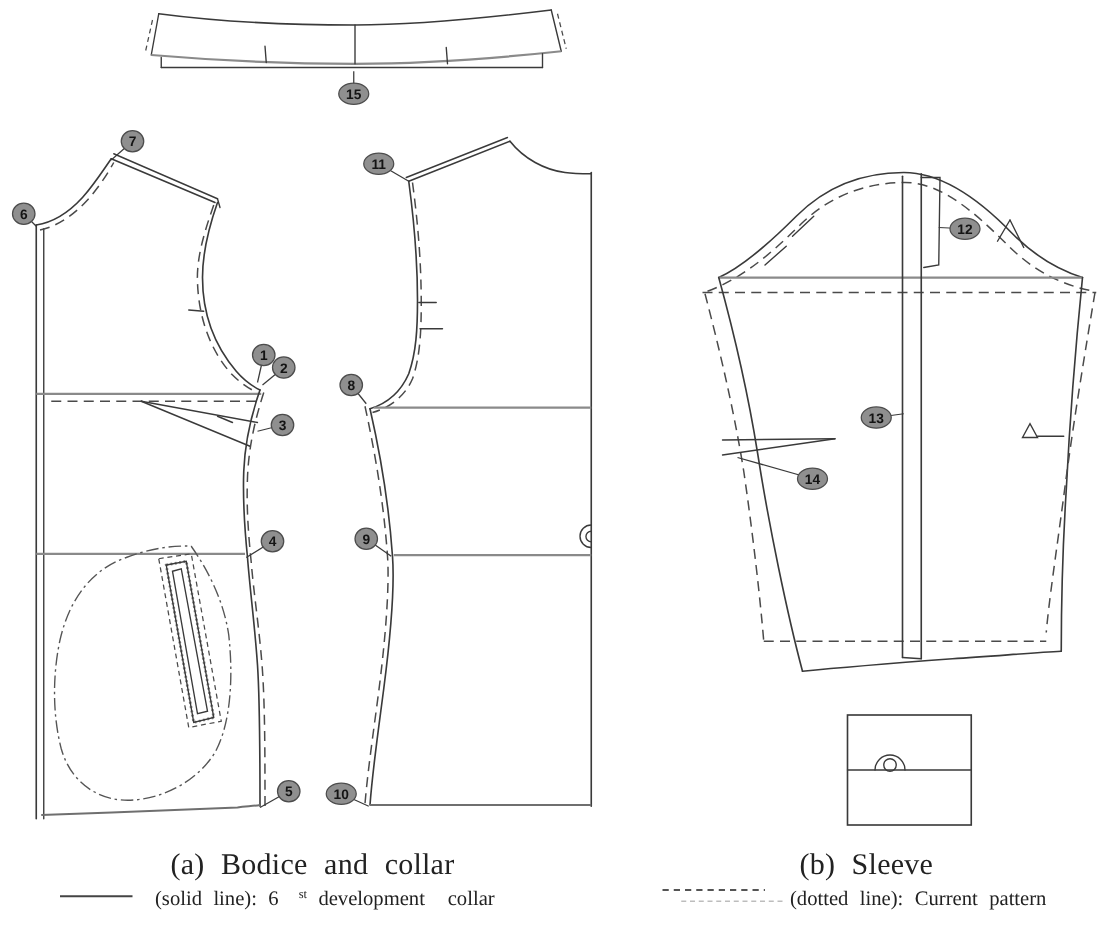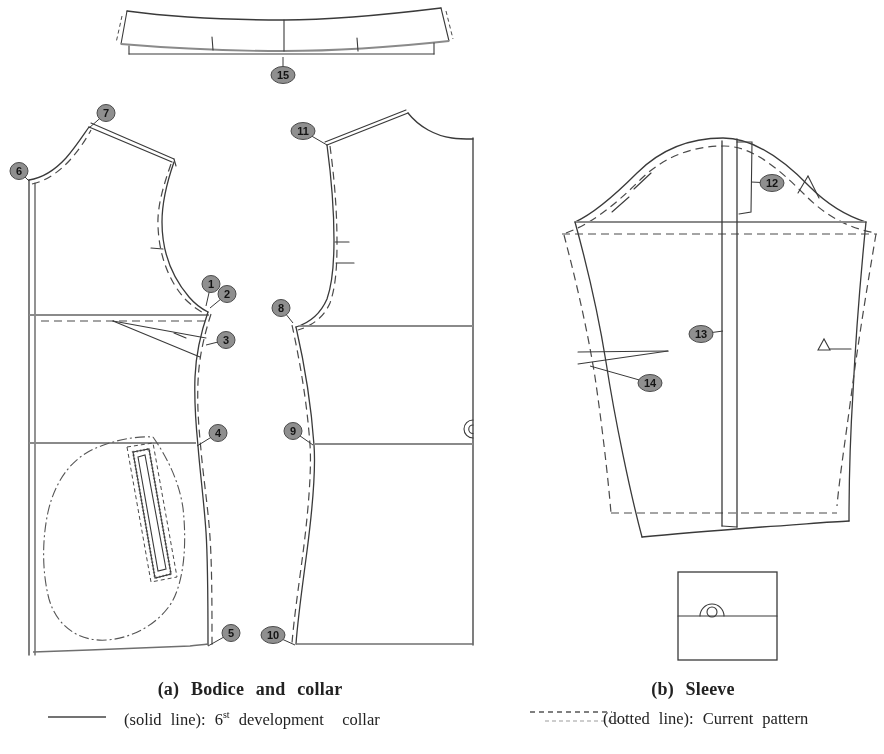--- a/index.html
+++ b/index.html
@@ -1,26 +1,26 @@
 <!DOCTYPE html>
 <html><head>
 <meta charset="utf-8">
 <style>
   html,body{margin:0;padding:0;background:#ffffff;}
   #stage{position:relative;width:884px;height:754px;background:#ffffff;overflow:hidden;
          font-family:"Liberation Serif",serif;color:#1a1a1a;}
   #drawing{position:absolute;left:0;top:0;}
-  .caption{position:absolute;font-size:18px;word-spacing:7px;letter-spacing:.2px;
-           text-align:center;color:#222;font-weight:bold;}
+  .caption{position:absolute;font-size:24px;word-spacing:7px;letter-spacing:.2px;
+           text-align:center;color:#222;}
   #caption-a{left:110px;top:679px;width:280px;}
   #caption-b{left:568px;top:679px;width:250px;}
   .legend-text{position:absolute;font-size:16.5px;word-spacing:5px;color:#222;white-space:pre;}
   #legend-solid-text{left:124px;top:709px;}
-  #legend-dotted-text{left:603px;top:709px;}
-  sup{font-size:10px;}
+  #legend-dotted-text{left:632px;top:709px;}
+  sup{font-size:10px;margin-left:16px;}
   .marker-num{font:bold 11px "Liberation Sans",sans-serif;fill:#141414;text-anchor:middle;}
   
   .ln   {fill:none;stroke:#3a3a3a;stroke-width:1.3;stroke-linecap:round;}
   .ln2  {fill:none;stroke:#3a3a3a;stroke-width:1.1;stroke-linecap:round;}
   .dash {fill:none;stroke:#4a4a4a;stroke-width:1.2;stroke-dasharray:8 5;stroke-linecap:butt;}
   .dashS{fill:none;stroke:#4a4a4a;stroke-width:1;stroke-dasharray:4 3;}
   .soft {fill:none;stroke:#8a8a8a;stroke-width:1.8;}
   .soft2{fill:none;stroke:#6f6f6f;stroke-width:1.6;}
   .dadot{fill:none;stroke:#555;stroke-width:1.1;stroke-dasharray:10 3 2 3;}
   .stitch{fill:none;stroke:#666;stroke-width:2.2;stroke-dasharray:1.5 2;opacity:.75;}

